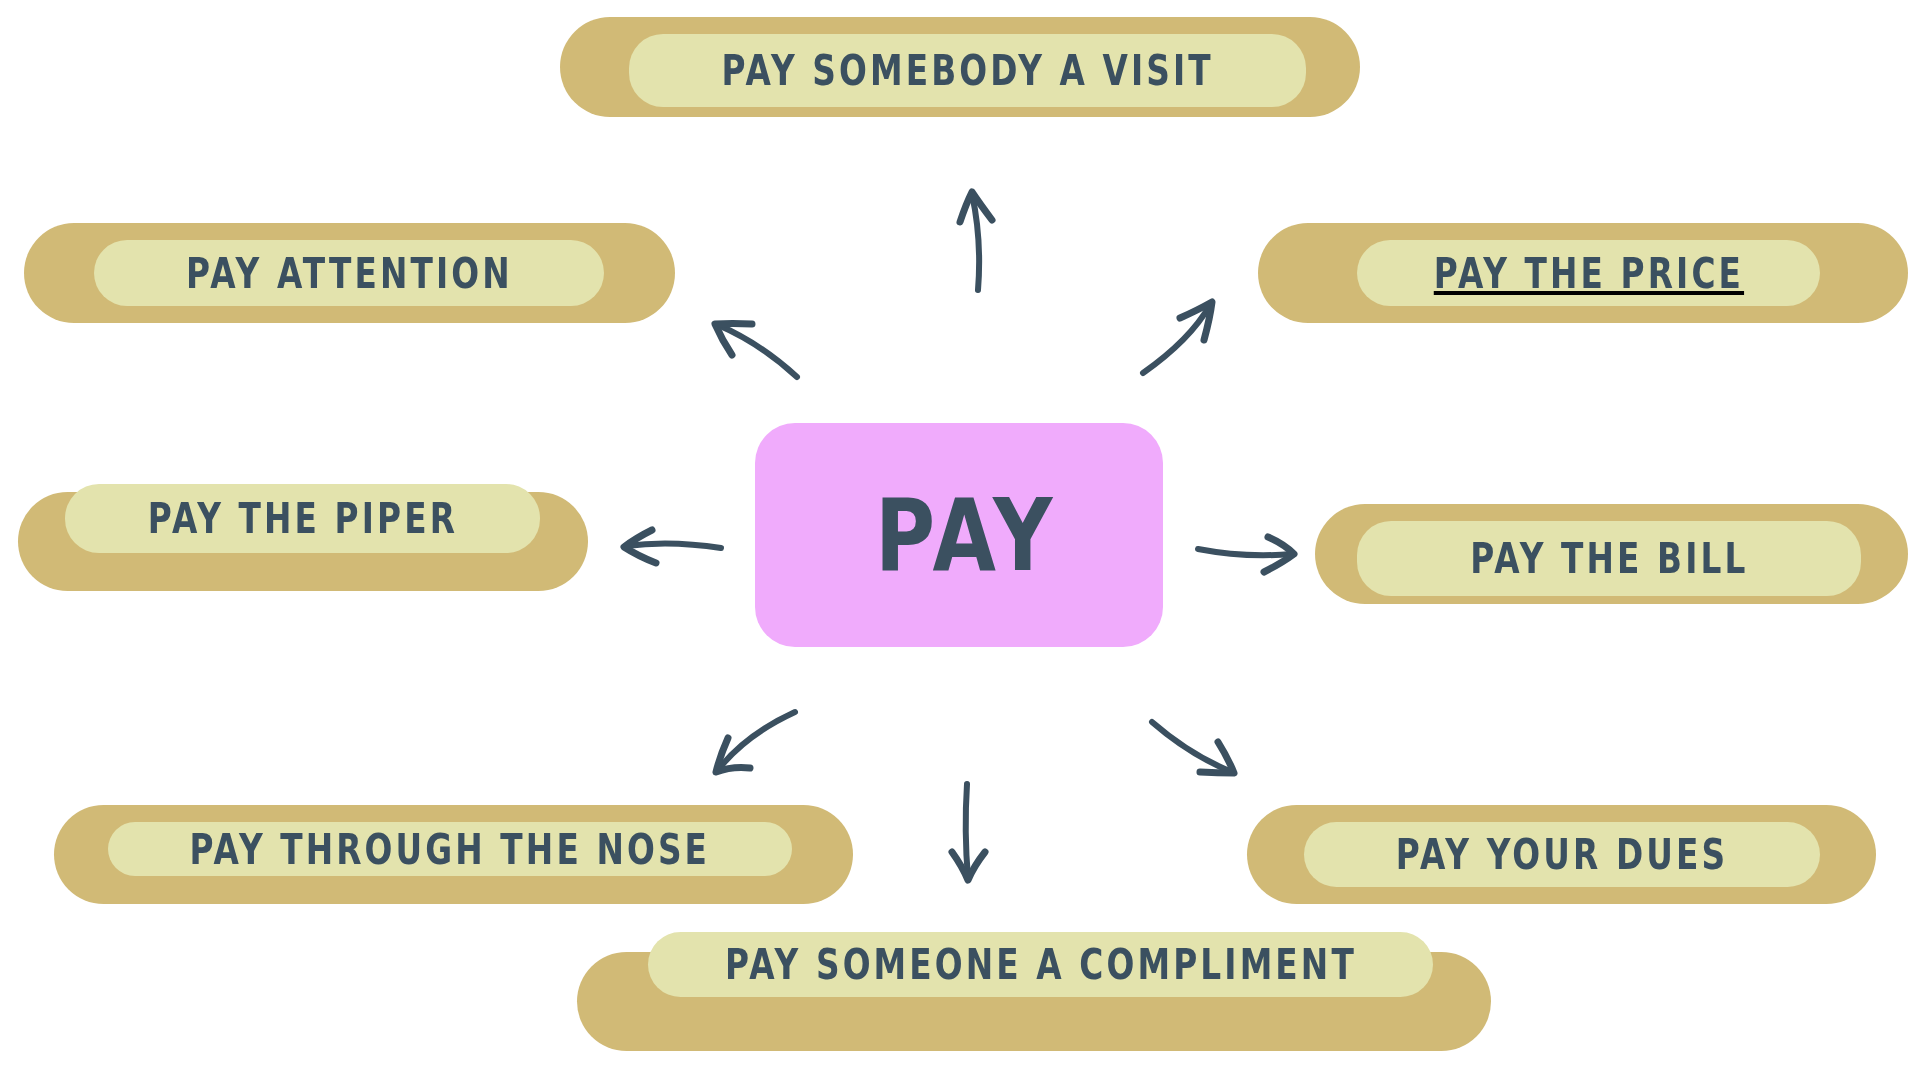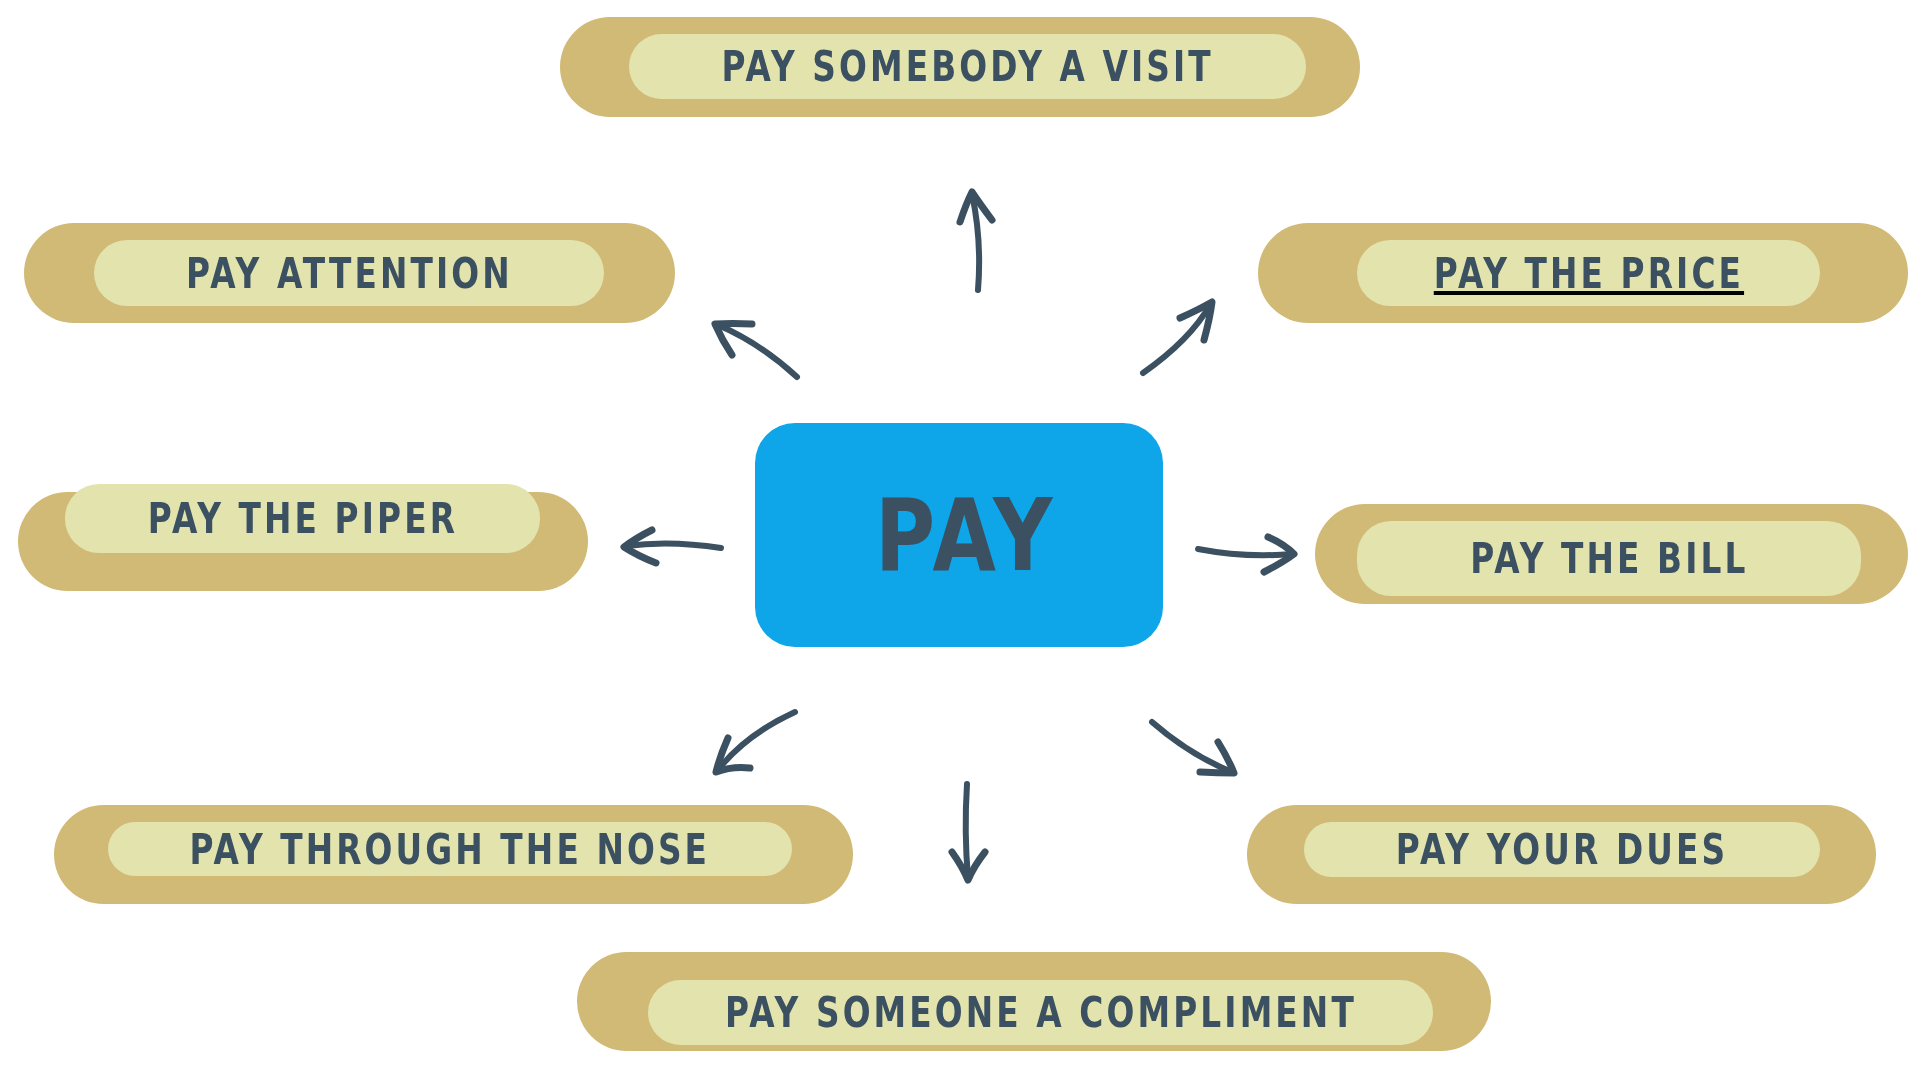--- a/index.html
+++ b/index.html
@@ -15,21 +15,21 @@
       position:absolute; background:#e3e3ad; border-radius:34px;
       display:flex; align-items:center; justify-content:center;
     }
     .pill-label {
       font-family:"DejaVu Sans", sans-serif; font-weight:bold; color:#3b5060;
       font-size:42px; letter-spacing:4px; white-space:nowrap;
       transform:scaleX(0.78); transform-origin:center;
     }
     .center-box {
       position:absolute; left:755px; top:423px; width:408px; height:224px;
-      background:#0ea5e9; border-radius:40px;
+      background:#f0abfc; border-radius:40px;
       display:flex; align-items:center; justify-content:center;
     }
     .center-label {
       font-family:"DejaVu Sans", sans-serif; font-weight:bold; color:#3b5060;
       font-size:100px; letter-spacing:6px; transform:scaleX(0.82);
       margin-left:14px;
     }
     svg.arrows { position:absolute; left:0; top:0; width:1920px; height:1080px; pointer-events:none; }
     .arrow-path { fill:none; stroke:#3b5060; stroke-width:6; stroke-linecap:round; }
     .arrow-head { fill:none; stroke:#3b5060; stroke-width:7; stroke-linecap:round; stroke-linejoin:round; }
@@ -78,21 +78,21 @@
     <path class="arrow-path" d="M967,784 Q964,832 968,878"></path>
     <path class="arrow-head" d="M952,852 Q962,866 968,880 Q974,866 985,852"></path>
   </g>
 </svg>
 
 <div class="center-box">
   <span class="center-label">PAY</span>
 </div>
 
 <div class="pill-outer" style="left:560px;top:17px;width:800px;height:100px;"></div>
-<div class="pill-inner" style="left:629px;top:34px;width:677px;height:65px;">
+<div class="pill-inner" style="left:629px;top:34px;width:677px;height:73px;">
   <span class="pill-label">PAY SOMEBODY A VISIT</span>
 </div>
 
 <div class="pill-outer" style="left:24px;top:223px;width:651px;height:100px;"></div>
 <div class="pill-inner" style="left:94px;top:240px;width:510px;height:66px;text-align:center;">
   <span class="pill-label">PAY ATTENTION</span>
 </div>
 
 <div class="pill-outer" style="left:1258px;top:223px;width:650px;height:100px;"></div>
 <div class="pill-inner" style="left:1357px;top:240px;width:463px;height:66px;text-decoration:underline;">
@@ -108,20 +108,20 @@
 <div class="pill-inner" style="left:1357px;top:521px;width:504px;height:75px;">
   <span class="pill-label">PAY THE BILL</span>
 </div>
 
 <div class="pill-outer" style="left:54px;top:805px;width:799px;height:99px;"></div>
 <div class="pill-inner" style="left:108px;top:822px;width:684px;height:54px;">
   <span class="pill-label">PAY THROUGH THE NOSE</span>
 </div>
 
 <div class="pill-outer" style="left:1247px;top:805px;width:629px;height:99px;"></div>
-<div class="pill-inner" style="left:1304px;top:822px;width:516px;height:55px;">
+<div class="pill-inner" style="left:1304px;top:822px;width:516px;height:65px;">
   <span class="pill-label">PAY YOUR DUES</span>
 </div>
 
 <div class="pill-outer" style="left:577px;top:952px;width:914px;height:99px;"></div>
-<div class="pill-inner" style="left:648px;top:980px;width:785px;height:65px;">
+<div class="pill-inner" style="left:648px;top:932px;width:785px;height:65px;">
   <span class="pill-label">PAY SOMEONE A COMPLIMENT</span>
 </div>
 
 </body></html>

